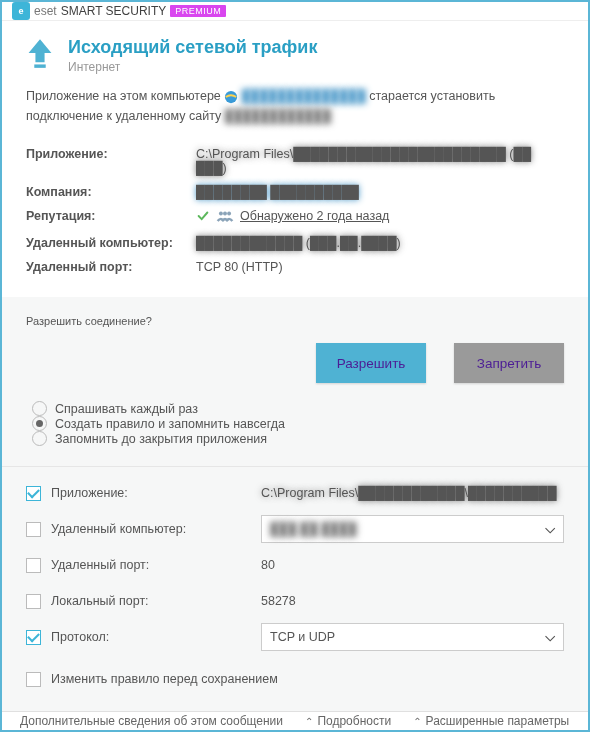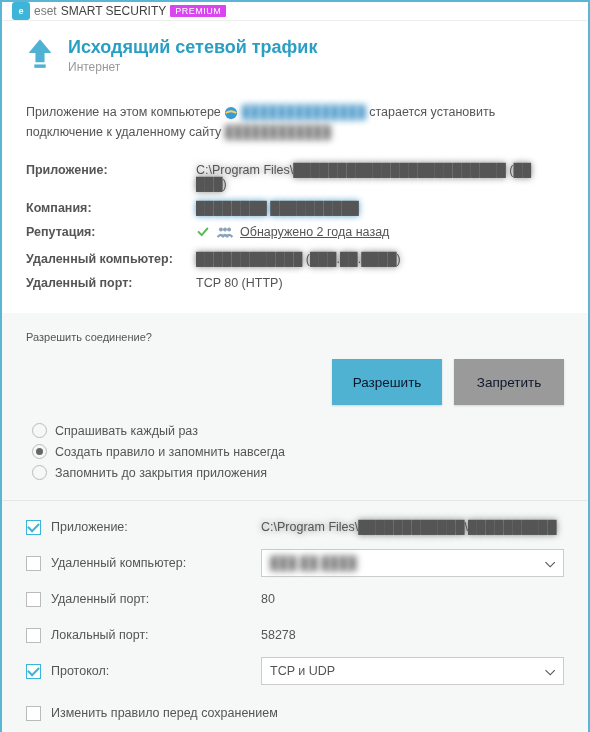--- a/index.html
+++ b/index.html
@@ -44,48 +44,49 @@
   }
   .premium-badge {
     background: #d946ef;
     color: #fff;
     font-size: 9px;
     padding: 1px 5px;
     border-radius: 1px;
     letter-spacing: 0.5px;
   }
   .content { padding: 16px 24px 0 24px; flex: 0 0 auto; }
-  .header-row { display: flex; align-items: flex-start; gap: 14px; margin-bottom: 28px; }
+  .header-row { display: flex; align-items: flex-start; gap: 14px; margin-bottom: 12px; }
   .arrow-icon { width: 28px; flex-shrink: 0; }
   .page-title { color: #2a9fc4; font-size: 18px; font-weight: 600; }
   .page-subtitle { color: #999; font-size: 12px; margin-top: 2px; }
   .desc { font-size: 12.5px; color: #555; line-height: 1.6; margin-bottom: 16px; }
   .blur { color: transparent; text-shadow: 0 0 6px rgba(120,120,120,0.9); user-select: none; }
   .blur-green { color: transparent; text-shadow: 0 0 6px rgba(70,150,200,0.9); }
   .info-table { width: 100%; font-size: 12.5px; }
   .info-row { display: flex; padding: 5px 0; }
   .info-label { width: 170px; color: #555; font-weight: 600; flex-shrink: 0; }
   .info-value { color: #555; flex: 1; }
   .rep { display: flex; align-items: flex-start; gap: 6px; text-decoration: underline; }
   .middle {
     background: #f6f7f7;
     margin-top: 18px;
     padding: 18px 24px 20px 24px;
   }
   .question { font-size: 11px; color: #555; margin-bottom: 16px; }
   .btn-row { display: flex; justify-content: flex-end; gap: 12px; margin-bottom: 18px; }
   .btn {
-    min-width: 110px; height: 46px;
-    border: none; color: #0f172a;
+    min-width: 110px; height: 40px;
+    border: none; color: #4c1d95;
     font-size: 13.5px; cursor: pointer;
     box-shadow: 0 1px 2px rgba(0,0,0,0.15);
+    margin-left: 16px;
   }
   .btn-allow { background: #4fb2d3; }
   .btn-deny { background: #9a9a9a; }
-  .radio-group { display: flex; flex-direction: column; gap: 6px; padding-left: 6px; }
+  .radio-group { display: flex; flex-direction: column; padding-left: 6px; }
   .radio-item { display: flex; align-items: center; gap: 8px; font-size: 12.5px; color: #555; cursor: pointer; }
   .radio-circle {
     width: 15px; height: 15px; border-radius: 50%;
     border: 1.5px solid #bbb; display: flex;
     align-items: center; justify-content: center;
     flex-shrink: 0;
   }
   .radio-circle.checked::after {
     content: ""; width: 7px; height: 7px;
     border-radius: 50%; background: #666;

